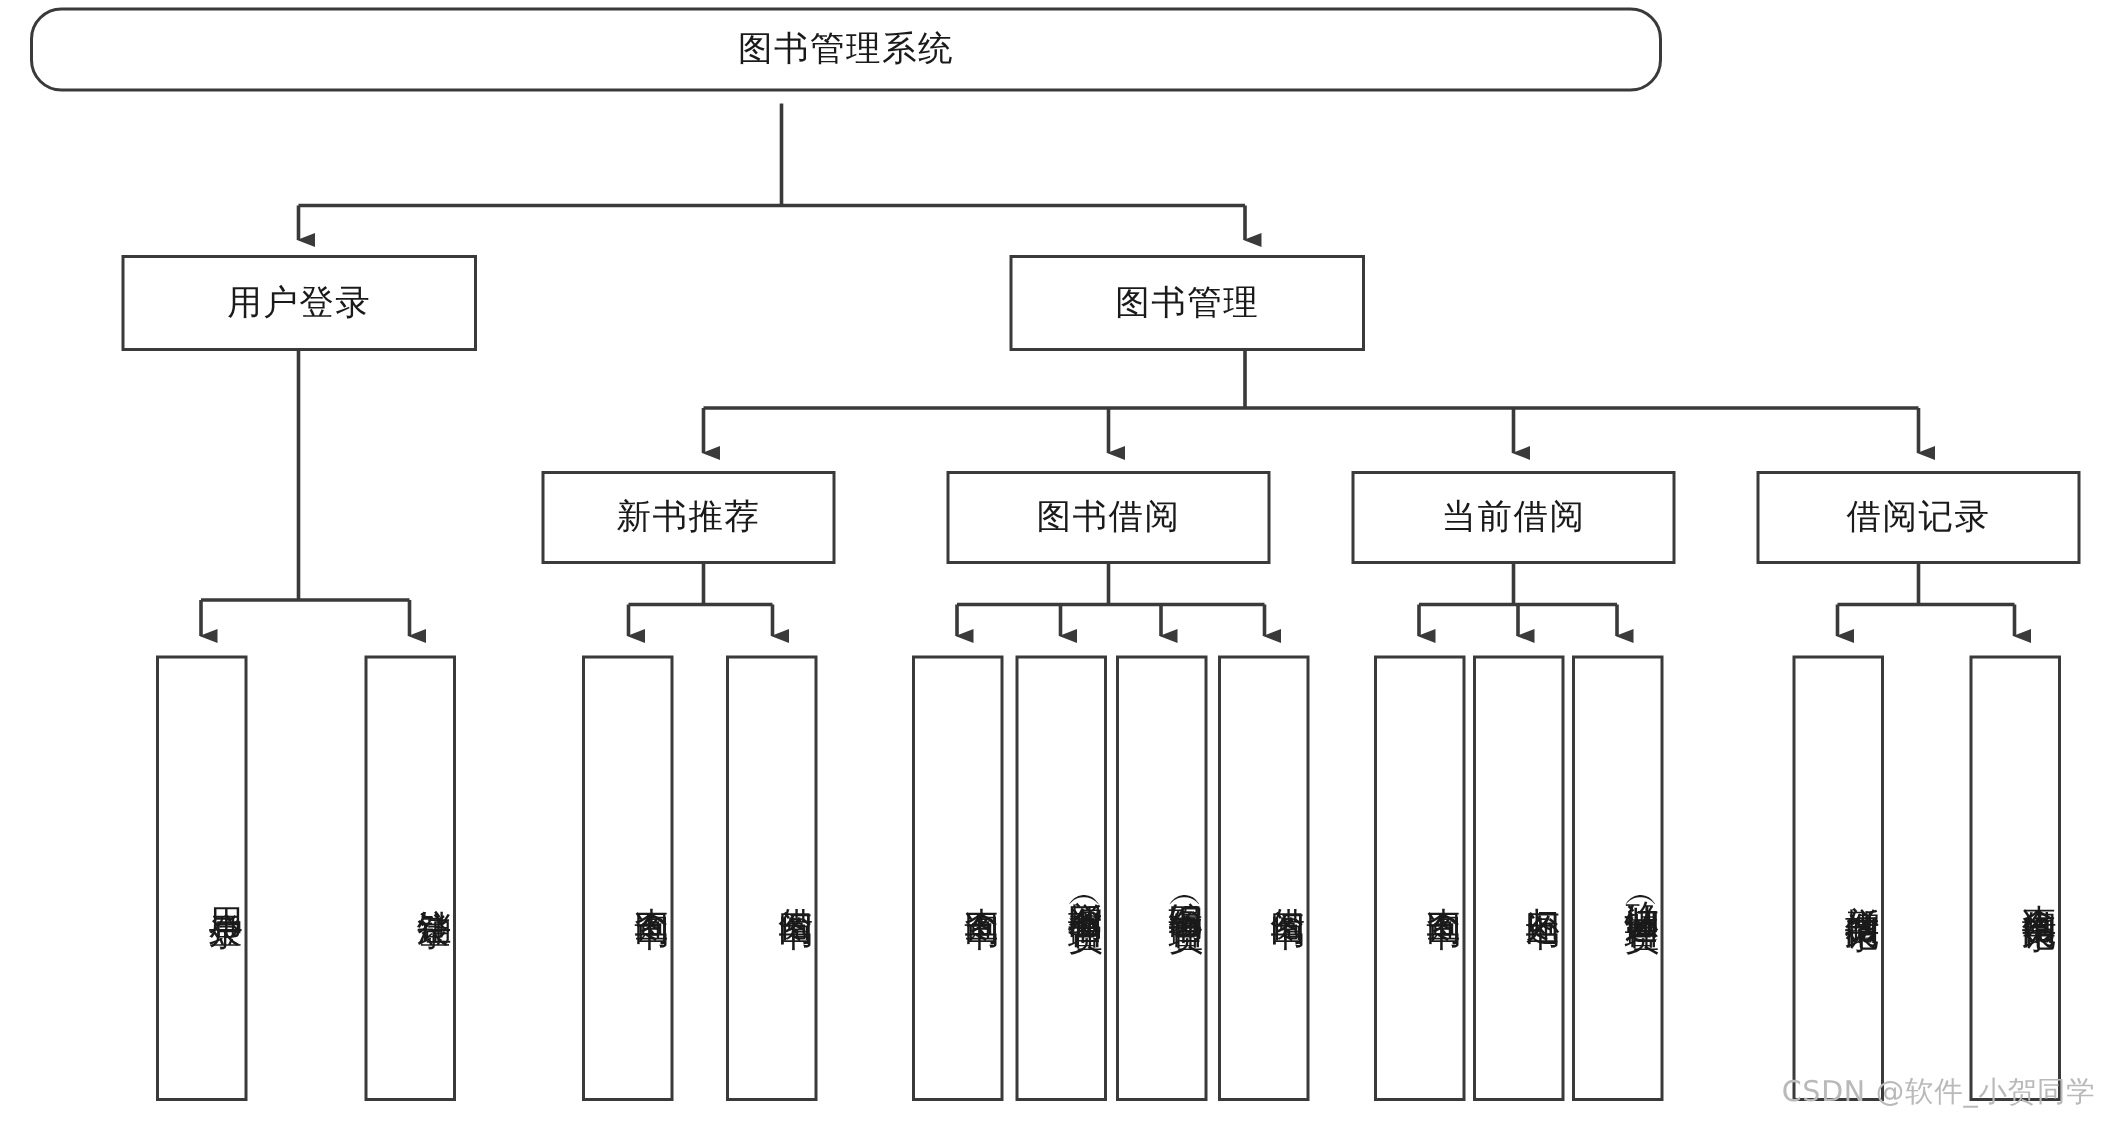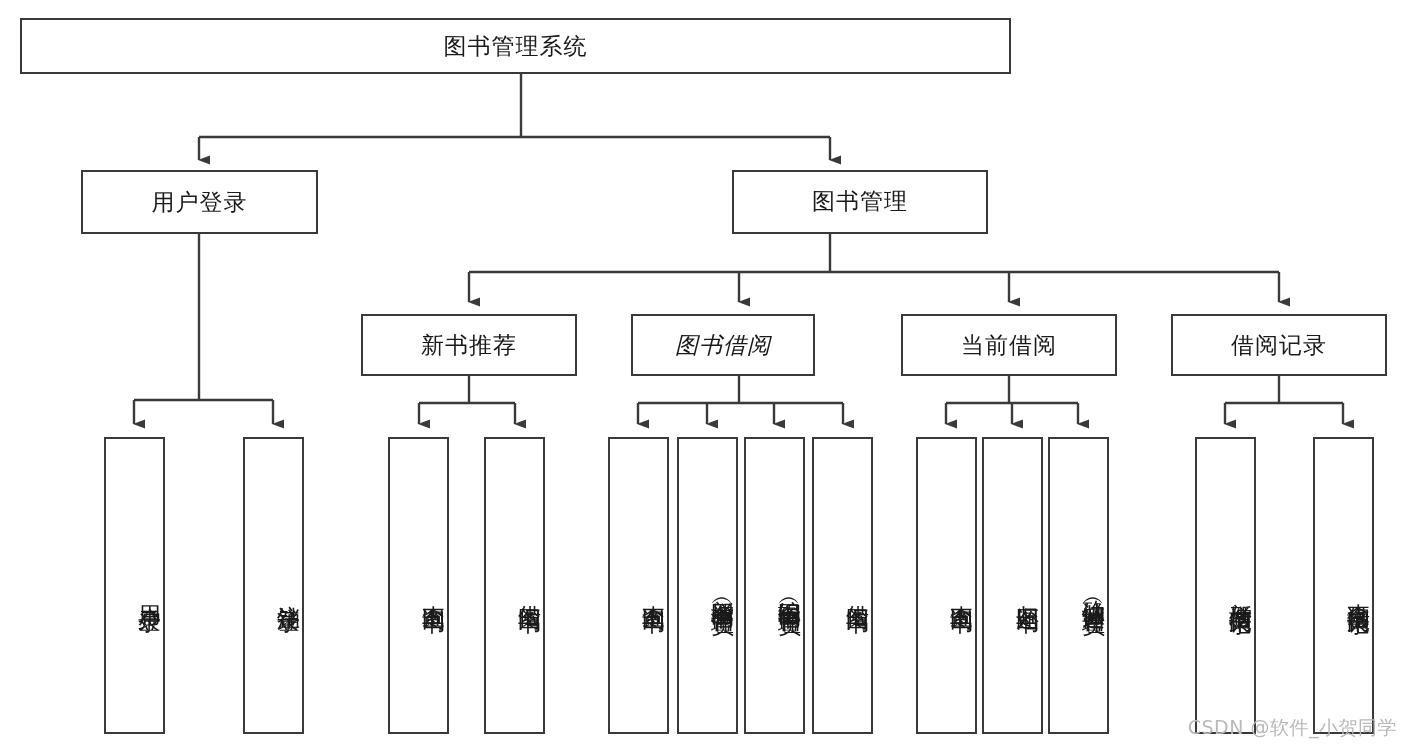--- a/index.html
+++ b/index.html
@@ -111,35 +111,35 @@
       <path d="M1012,403 L1012,424" marker-end="url(#arw)"></path>
       <path d="M1078,403 L1078,424" marker-end="url(#arw)"></path>
 
       <path d="M1279,376 L1279,403"></path>
       <path d="M1225,403 L1343,403"></path>
       <path d="M1225,403 L1225,424" marker-end="url(#arw)"></path>
       <path d="M1343,403 L1343,424" marker-end="url(#arw)"></path>
     </g>
   </svg>
 
-  <div class="node h" style="left:20px; top:18px; width:991px; height:56px;">
+  <div class="node h" style="left:20px; top:5px; width:1088px; height:56px;border-radius:21px;">
     <span class="txt">图书管理系统</span>
   </div>
 
   <div class="node h" style="left:81px; top:170px; width:237px; height:64px;">
     <span class="txt">用户登录</span>
   </div>
-  <div class="node h" style="left:732px; top:170px; width:256px; height:64px;font-family:Liberation Serif, serif;">
+  <div class="node h" style="left:673px; top:170px; width:237px; height:64px;">
     <span class="txt">图书管理</span>
   </div>
 
-  <div class="node h" style="left:361px; top:314px; width:216px; height:62px;">
+  <div class="node h" style="left:361px; top:314px; width:196px; height:62px;">
     <span class="txt">新书推荐</span>
   </div>
-  <div class="node h" style="left:631px; top:314px; width:184px; height:62px;font-style:italic;">
+  <div class="node h" style="left:631px; top:314px; width:216px; height:62px;">
     <span class="txt">图书借阅</span>
   </div>
   <div class="node h" style="left:1171px; top:314px; width:216px; height:62px;">
     <span class="txt">借阅记录</span>
   </div>
   <div class="node h" style="left:901px; top:314px; width:216px; height:62px;">
     <span class="txt">当前借阅</span>
   </div>
 
   <div class="node v" style="left:104px; top:437px; width:61px; height:297px;">

